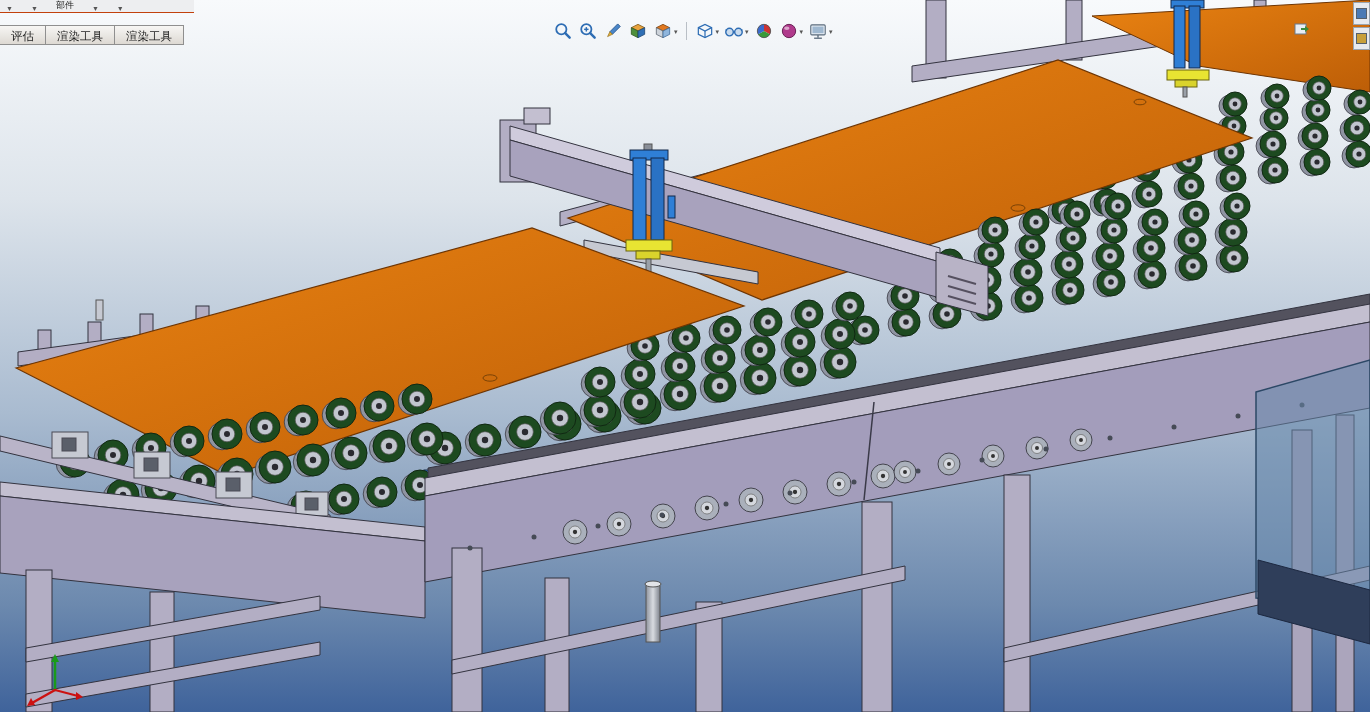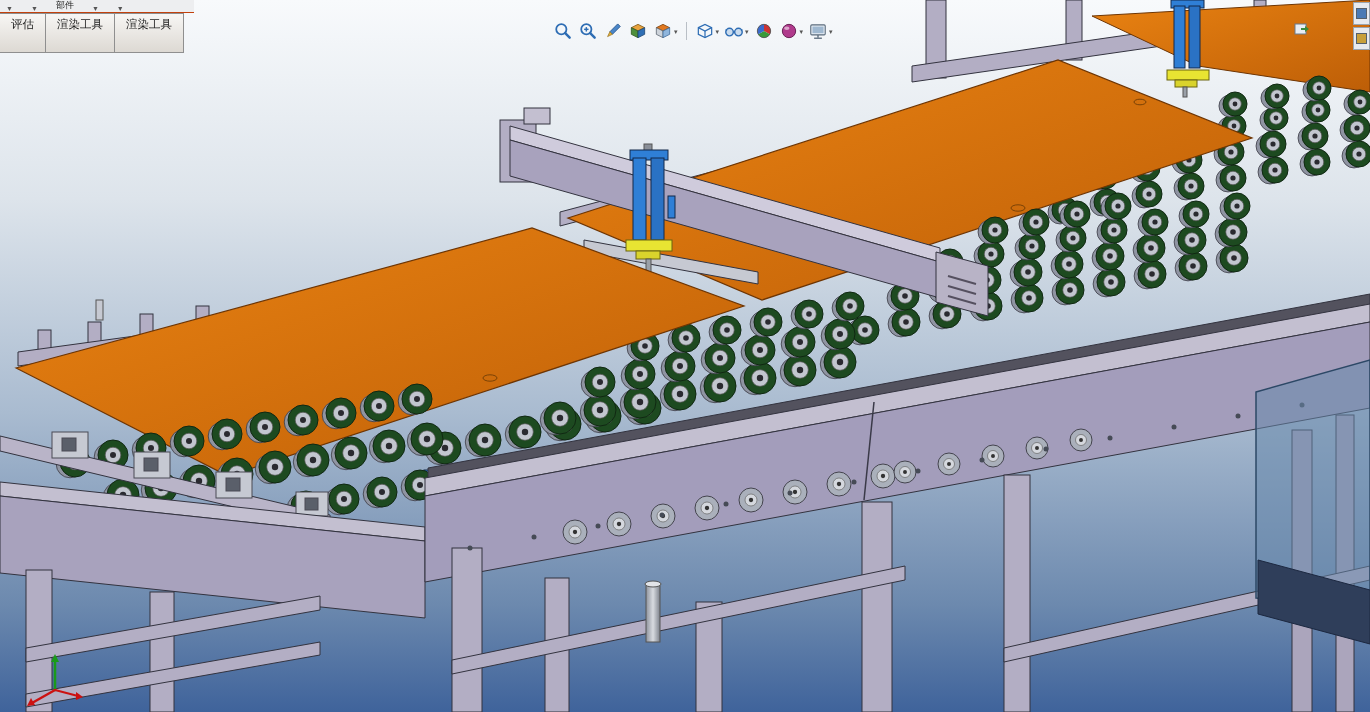--- a/index.html
+++ b/index.html
@@ -6,23 +6,23 @@
   body{width:1370px;height:712px;overflow:hidden;position:relative;
        font-family:"Liberation Sans",sans-serif;background:#fff;}
   #scene{position:absolute;left:0;top:0;width:1370px;height:712px;display:block;}
   
   .mini-row{position:absolute;left:0;top:0;width:188px;height:12px;background:#edeef0;
     border-bottom:1px solid #c2410c;display:flex;align-items:flex-end;gap:18px;
     padding-left:6px;font-size:8px;color:#444;z-index:5;}
   .mini-row .lbl{font-size:9px;color:#222;}
   .caret{font-size:7px;color:#555;line-height:1;}
   .tabs{position:absolute;left:0;top:13px;display:flex;z-index:5;}
-  .tab{padding:3px 11px 20px 11px;font-size:11.5px;color:#1d1d1d;
+  .tab{padding:3px 11px 0 11px;font-size:11.5px;color:#1d1d1d;
     background:linear-gradient(#f7f6f4,#ddd9d3);border:1px solid #8f8f8f;margin-left:-1px;
-    white-space:nowrap;cursor:default;}
+    white-space:nowrap;cursor:default;margin-top:12px;}
   
   .headsup{position:absolute;left:552px;top:20px;display:flex;align-items:center;gap:3px;z-index:5;}
   .hbtn{display:flex;align-items:center;gap:1px;padding:1px;border-radius:2px;}
   .hicon{width:20px;height:20px;display:block;}
   .sep{width:1px;height:18px;background:#b9bfc6;margin:0 4px;}
   
   .corner-btn{position:absolute;left:1293px;top:20px;width:18px;height:18px;z-index:5;}
   .edge-tab{position:absolute;width:15px;height:21px;background:#e7eaee;border:1px solid #9aa4ae;
     z-index:5;display:flex;align-items:center;justify-content:center;}
   .edge-tab .sq{width:9px;height:9px;border:1px solid #55606c;}

